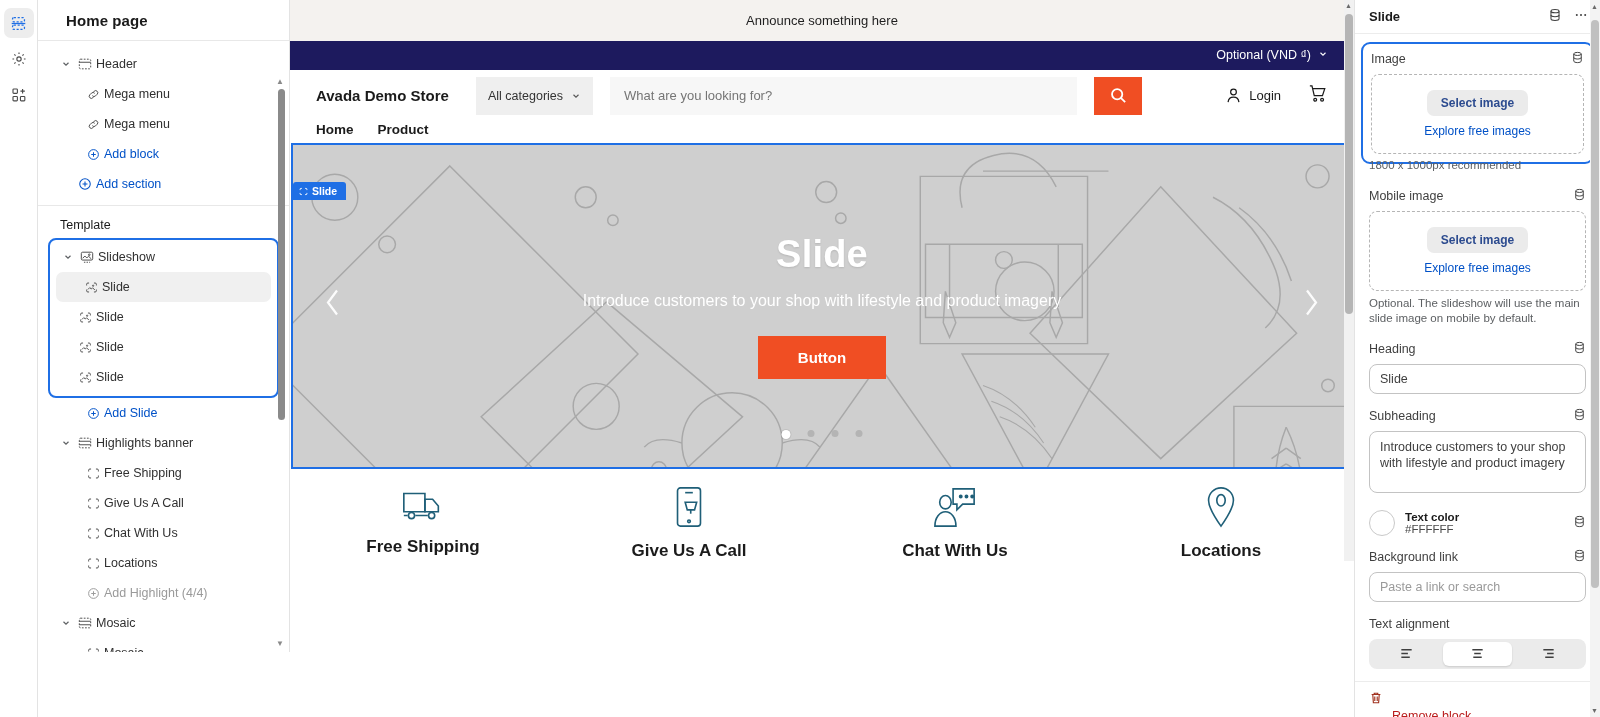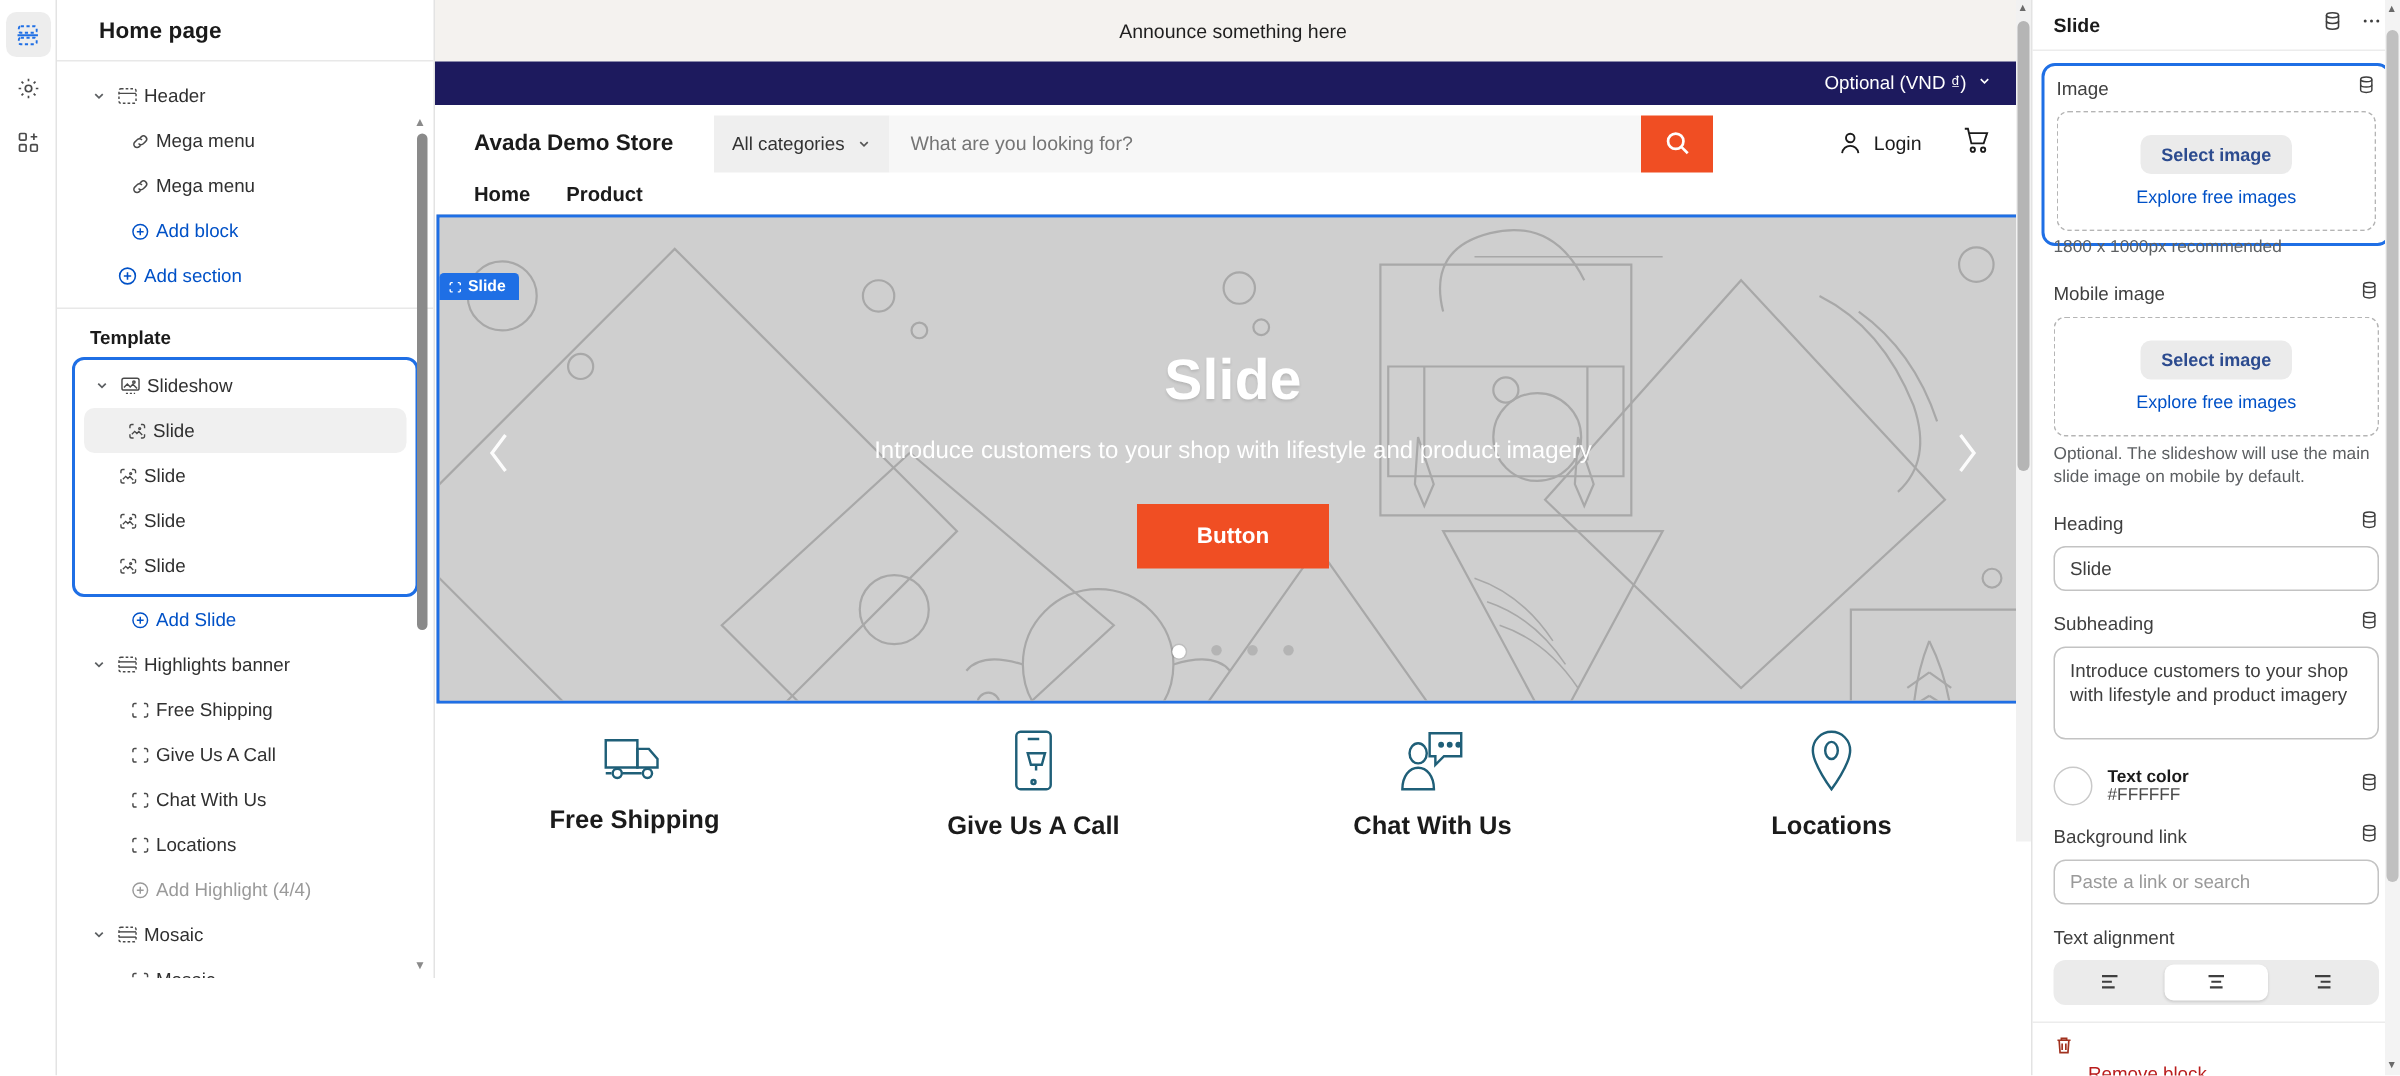--- a/index.html
+++ b/index.html
@@ -46,21 +46,21 @@
   }
   .sb-row.sel { background: #f0f0f0; }
   .sb-caret { width: 16px; display:flex; align-items:center; justify-content:center; color:#5c5f62; }
   .sb-ico { width: 22px; display:flex; align-items:center; justify-content:center; }
   .sb-lbl { white-space: nowrap; }
   .lvl1 { padding-left: 10px; }
   .lvl2 { padding-left: 34px; }
   .sb-add { color: #0051c7; font-size: 12.5px; }
   .sb-add.dim { color: #9a9a9a; }
   .sb-divider { height:1px; background:#e8e8e8; margin: 6px 0; }
-  .sb-section-label { font-size: 12.5px; font-weight: 700; color:#1a1a1a; padding: 6px 0 4px 22px; }
+  .sb-section-label { font-size: 12.5px; font-weight: 400; color:#1a1a1a; padding: 6px 0 4px 22px; }
   .grouped-box {
     border: 2px solid #1f6fe5; border-radius: 8px;
     margin: 2px 10px 0 10px; padding: 2px 0 4px 0;
   }
   .grouped-box .sb-row { margin-left: 0; margin-right: 0; }
   .grouped-box .lvl2 { padding-left: 24px; }
   .grouped-box .sb-row.sel { margin: 0 6px; }
 
   
   .sb-scrollbar {
@@ -81,21 +81,21 @@
     justify-content:center; font-size: 13px; color:#1f1f1f;
   }
   .navbar-top {
     height: 36px; background: #1d1a5e; display:flex; align-items:center;
     justify-content: flex-end; padding-right: 26px; color:#fff; font-size: 12.5px;
   }
   .store-header {
     height: 66px; display:flex; align-items:center; padding: 0 26px; gap: 0;
   }
   .store-name { font-size: 15px; font-weight:700; color:#1b1b1b; width:160px; }
-  .search-group { display:flex; height:38px; flex:1; max-width: 666px; }
+  .search-group { display:flex; height:38px; flex:1; max-width: 666px; gap: 17px; }
   .cat-select {
     background:#efefef; display:flex; align-items:center; gap:8px;
     padding: 0 12px; font-size: 12.5px; color:#333; cursor:pointer; white-space:nowrap;
   }
   .search-input {
     flex:1; background:#f7f7f7; border:none; outline:none;
     padding: 0 14px; font-size: 13px; color:#9a9a9a;
     font-family: "Liberation Sans", sans-serif;
   }
   .search-btn {

